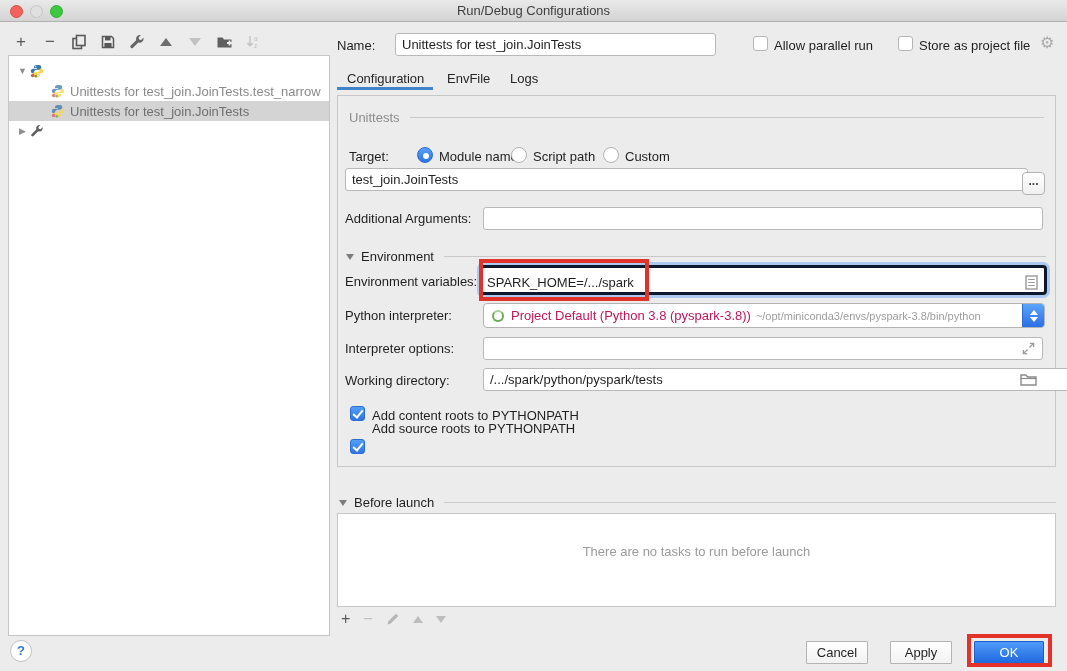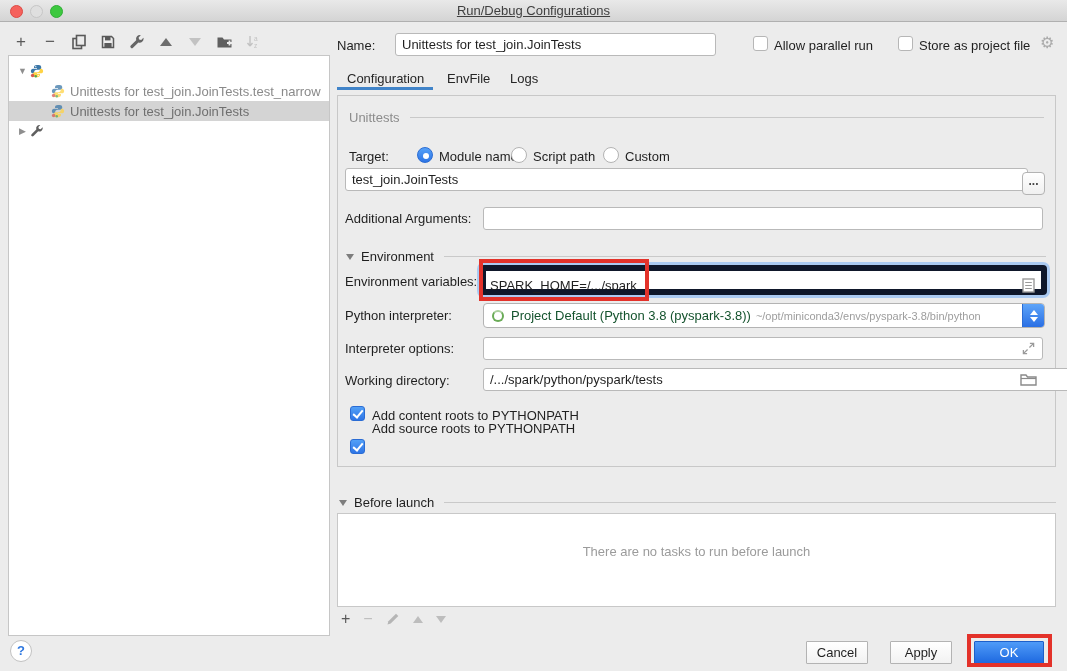--- a/index.html
+++ b/index.html
@@ -10,21 +10,21 @@
     background:#ececec; position:relative; overflow:hidden;
   }
   
   .titlebar {
     position:absolute; left:0; top:0; width:1067px; height:22px;
     background:linear-gradient(#e9e9e9,#d4d4d4);
     border-bottom:1px solid #b0b0b0;
   }
   .titlebar .title {
     position:absolute; left:0; right:0; top:0; height:22px;
-    text-align:center; line-height:21px; color:#3f3f3f; font-size:13px;text-decoration:underline;
+    text-align:center; line-height:21px; color:#3f3f3f; font-size:13px;
   }
   .traffic { position:absolute; top:5px; width:13px; height:13px; border-radius:50%; }
   .t-close { left:10px;  background:#f5615c; border:1px solid #dd4a44; }
   .t-min   { left:30px;  background:#dfdfdf; border:1px solid #c6c6c6; }
   .t-zoom  { left:50px;  background:#3dc83f; border:1px solid #2fae35; }
 
   
   .side-toolbar {
     position:absolute; left:12px; top:30px; height:24px;
     display:flex; align-items:center; gap:11px;
@@ -80,34 +80,34 @@
   .radio.sel { background:linear-gradient(#55a1f8,#2d74e5); border:1px solid #2a6cd4; }
   .radio.sel::after { content:""; position:absolute; left:5px; top:5px; width:6px; height:6px; border-radius:50%; background:#fff; }
 
   .browse-btn {
     position:absolute; width:23px; height:23px; background:linear-gradient(#fff,#f0f0f0);
     border:1px solid #b3b3b3; border-radius:4px; text-align:center; line-height:16px;
     font-weight:bold; color:#444; font-size:12px;
   }
   .focus-wrap {
     position:absolute; left:480px; top:265px; width:567px; height:30px;
-    background:#fff; border:6px solid #0f172a; border-radius:4px;
+    background:#fff; border:3px solid #0f172a; border-radius:4px;
     box-shadow:0 0 0 3px #abcaf1;
   }
   .focus-wrap input {
     position:absolute; left:4px; top:2px; width:530px; height:24px; border:none; outline:none;
     font-family:"Liberation Sans",sans-serif; font-size:13px; color:#1f1f1f; background:transparent;
   }
   .combo {
     position:absolute; left:483px; top:303px; width:562px; height:25px;
     background:#fff; border:1px solid #b3b3b3; border-radius:4px;
     display:flex; align-items:center; overflow:hidden;
   }
   .conda-ring { width:12px; height:12px; border-radius:50%; border:2.5px solid #6aab57; border-top-color:#a9cf9c; margin:0 7px 0 8px; flex:none; }
-  .combo-main { color:#14532d; white-space:nowrap; }
+  .combo-main { color:#be185d; white-space:nowrap; }
   .combo-path { color:#9d9d9d; font-size:11px; margin-left:5px; white-space:nowrap; }
   .combo-btn {
     position:absolute; right:0; top:0; width:22px; height:23px;
     background:linear-gradient(#5da4f9,#2a6fe4); border-left:1px solid #2a6cd4;
     display:flex; flex-direction:column; align-items:center; justify-content:center; gap:2px;
   }
   .chev-up { width:0; height:0; border-left:4px solid transparent; border-right:4px solid transparent; border-bottom:5px solid #fff; }
   .chev-dn { width:0; height:0; border-left:4px solid transparent; border-right:4px solid transparent; border-top:5px solid #fff; }
 
   .field-icon { position:absolute; }

